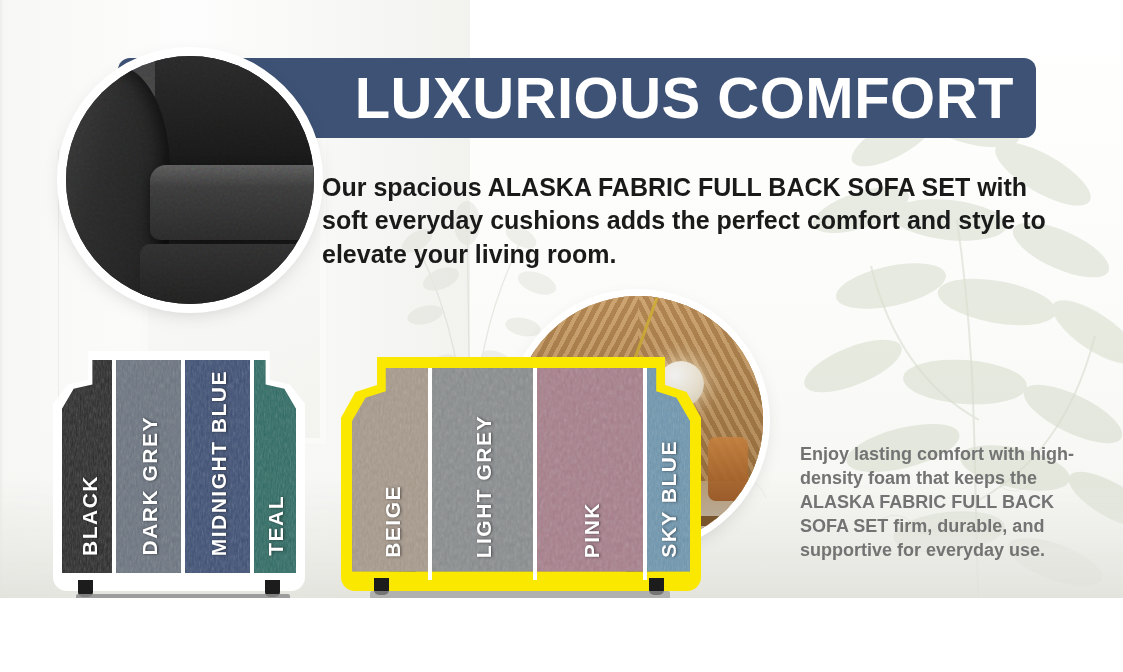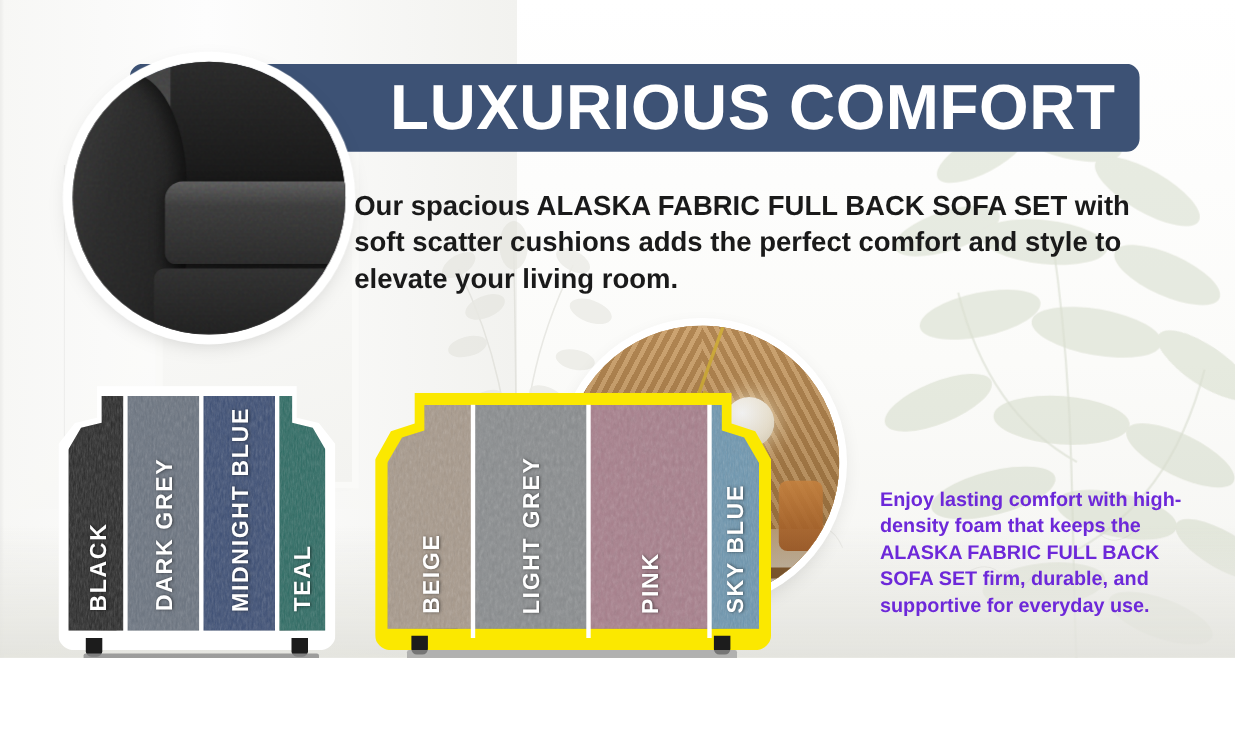--- a/index.html
+++ b/index.html
@@ -134,21 +134,21 @@
     border-radius:12px 12px 8px 8px;
     background:linear-gradient(180deg,rgba(255,255,255,.34),rgba(255,255,255,.06) 60%,rgba(0,0,0,.18));
     box-shadow:0 5px 10px rgba(0,0,0,.26);}
   .skirt{position:absolute;left:11%;top:67%;width:78%;height:33%;
     background:linear-gradient(180deg,rgba(0,0,0,.04),rgba(0,0,0,.22));}
 
   
   .h2{position:absolute;left:800px;top:332px;width:300px;
     font-size:30px;font-weight:700;line-height:1.2;color:#111;letter-spacing:.2px;}
   .body2{position:absolute;left:800px;top:424px;width:292px;
-    font-size:18px;font-weight:700;line-height:1.34;color:#6d28d9;}
+    font-size:18px;font-weight:700;line-height:1.34;color:#737373;}
 </style>
 </head>
 <body>
 
 <div class="stage">
 
   <div class="bg-base"></div>
   <div class="bg-wallpanel"></div>
   <div class="bg-frame"></div>
 
@@ -210,21 +210,21 @@
       <path d="M700 34 q18 14 36 -4 t30 10"></path>
       <path d="M880 62 q20 -12 34 6 t28 -8"></path>
       <path d="M1000 28 q16 12 32 -4"></path>
     </g>
   </svg>
 
   <div class="banner">
     <span class="banner-title">LUXURIOUS COMFORT</span>
   </div>
 
-  <p class="lead">Our spacious ALASKA FABRIC FULL BACK SOFA SET with soft scatter cushions adds the perfect comfort and style to elevate your living room.</p>
+  <p class="lead">Our spacious ALASKA FABRIC FULL BACK SOFA SET with soft everyday cushions adds the perfect comfort and style to elevate your living room.</p>
 
   <div class="circle-fabric">
     <div class="cf-back"></div>
     <div class="cf-arm"></div>
     <div class="cf-seat"></div>
     <div class="cf-base"></div>
     <svg class="noise" viewBox="0 0 100 100" preserveAspectRatio="none">
       <filter id="nz">
           <feTurbulence type="fractalNoise" baseFrequency="0.9" numOctaves="3"></feTurbulence>
         </filter>

